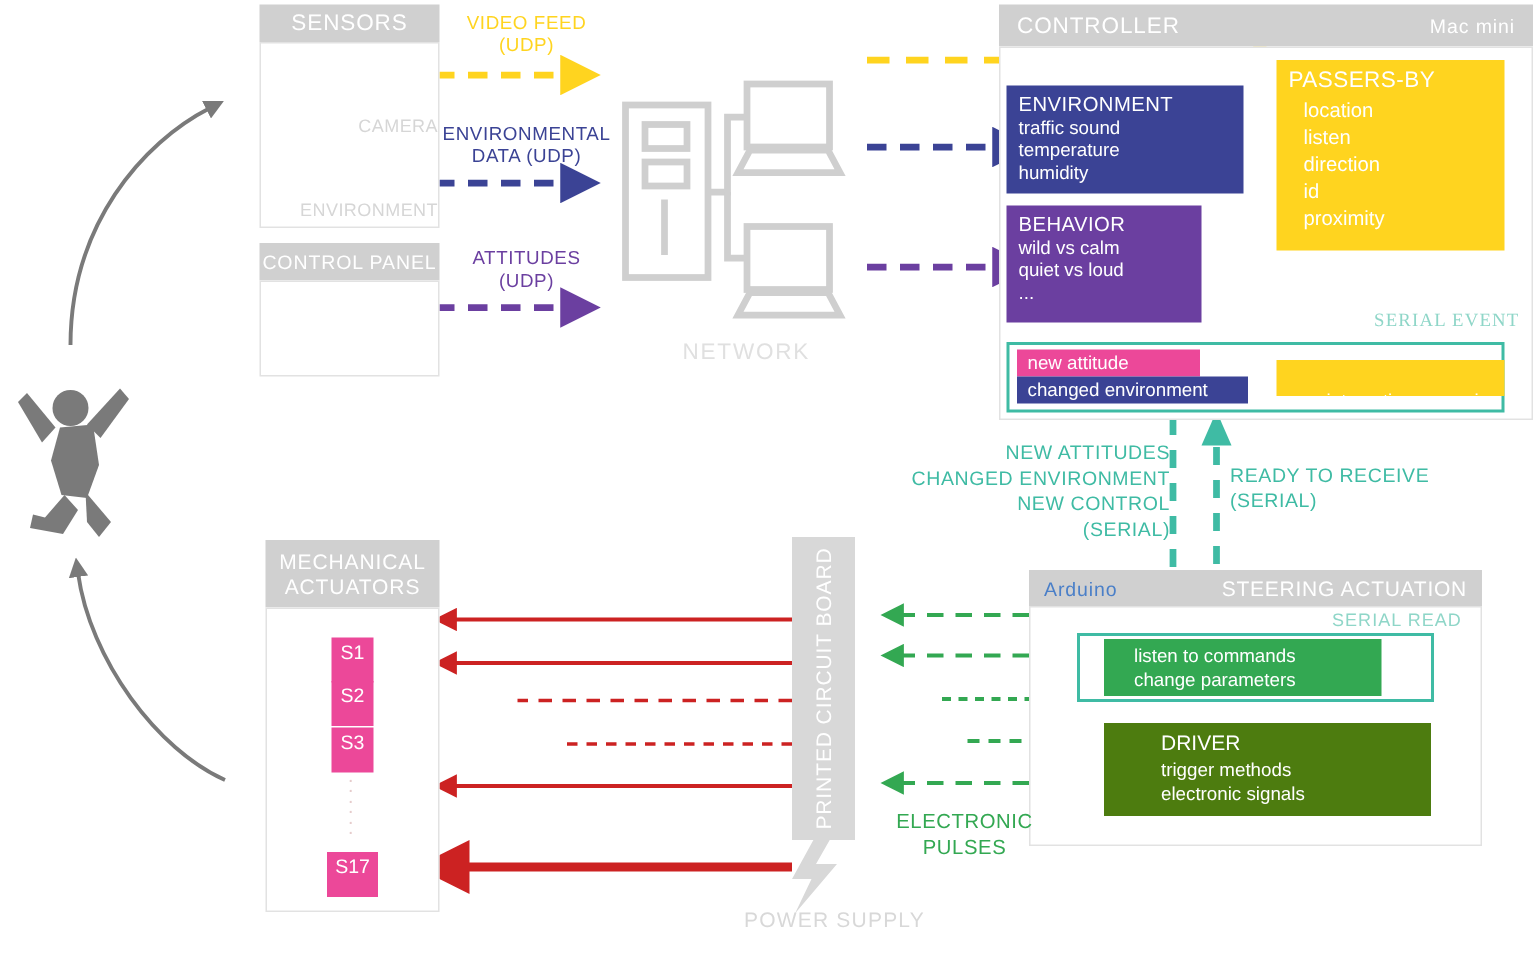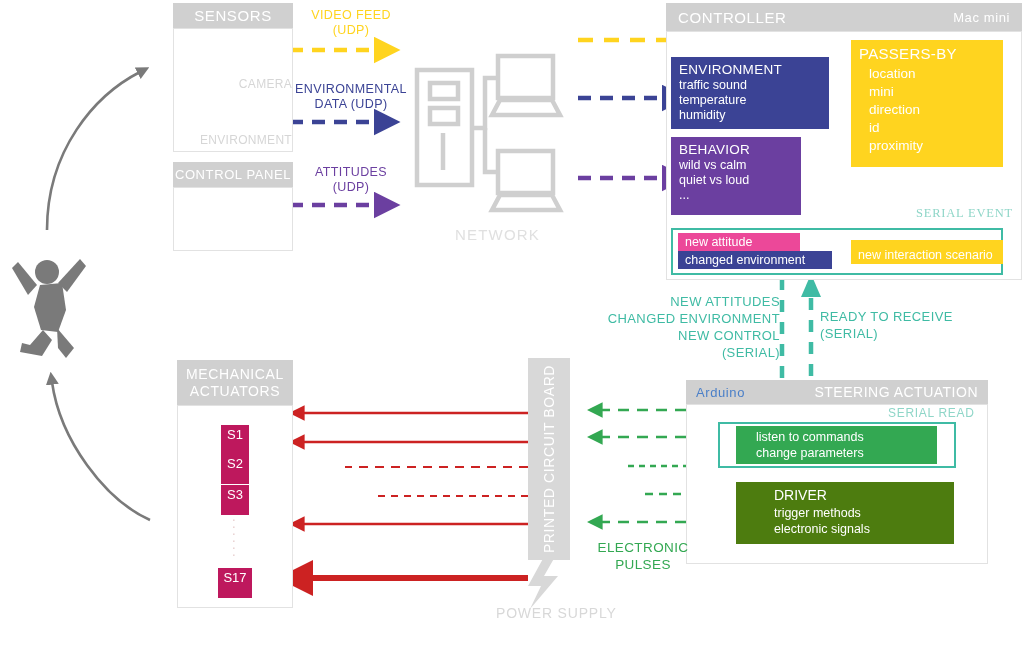--- a/index.html
+++ b/index.html
@@ -141,21 +141,21 @@
     left: 678px; top: 233px; width: 122px; height: 18px;
     background: #ec4899;
   }
   .chip-env {
     left: 678px; top: 251px; width: 154px; height: 18px;
     background: #3b4395;
   }
   .chip-scenario {
     left: 851px; top: 240px; width: 152px; height: 24px;
     background: #ffd41f;
-    padding-top: 8px;
+    padding-top: 20px;
   }
 
   
   .arduino-header {
     left: 686px; top: 380px; width: 302px; height: 24px;
     padding: 0 10px;
     justify-content: space-between;
   }
   .arduino-tag {
     color: #4a7fc8;
@@ -170,21 +170,21 @@
     color: #8fd6c8;
     font-size: 12px;
     letter-spacing: 0.7px;
   }
   .serial-read-frame {
     left: 718px; top: 422px; width: 238px; height: 46px;
     border: 2px solid #3fbba4;
     box-sizing: border-box;
   }
   .box-listen {
-    left: 736px; top: 426px; width: 201px; height: 38px;
+    left: 736px; top: 426px; width: 185px; height: 38px;
     background: #33a852;
     color: #fff;
     padding: 3px 0 0 20px;
     box-sizing: border-box;
   }
   .box-listen .line { font-size: 12.5px; line-height: 16px; }
   .box-driver {
     left: 736px; top: 482px; width: 218px; height: 62px;
     background: #4d7c0f;
     color: #fff;
@@ -200,21 +200,21 @@
     flex-direction: column;
     justify-content: center;
     align-items: center;
     font-size: 14px;
     line-height: 17px;
   }
   .mech-body {
     left: 177px; top: 405px; width: 116px; height: 203px;
   }
   .s-chip {
-    background: #be185d;
+    background: #ec4899;
     color: #ffffff;
     font-size: 13px;
     text-align: center;
     width: 28px; height: 30px;
     line-height: 19px;
     left: 221px;
   }
   .s-chip.wide { width: 34px; left: 218px; }
   .dots-vert {
     left: 232px; top: 513px;
@@ -459,21 +459,21 @@
   <div class="abs card box-behavior">
     <div class="title">BEHAVIOR</div>
     <div class="line">wild vs calm</div>
     <div class="line">quiet vs loud</div>
     <div class="line">...</div>
   </div>
 
   <div class="abs card box-passersby">
     <div class="title">PASSERS-BY</div>
     <div class="line">location</div>
-    <div class="line">mini</div>
+    <div class="line">listen</div>
     <div class="line">direction</div>
     <div class="line">id</div>
     <div class="line">proximity</div>
   </div>
 
   <div class="abs serial-event-label">SERIAL EVENT</div>
   <div class="abs serial-event-frame"></div>
   <div class="abs chip chip-attitude">new attitude</div>
   <div class="abs chip chip-env">changed environment</div>
   <div class="abs chip chip-scenario">new interaction scenario</div>

